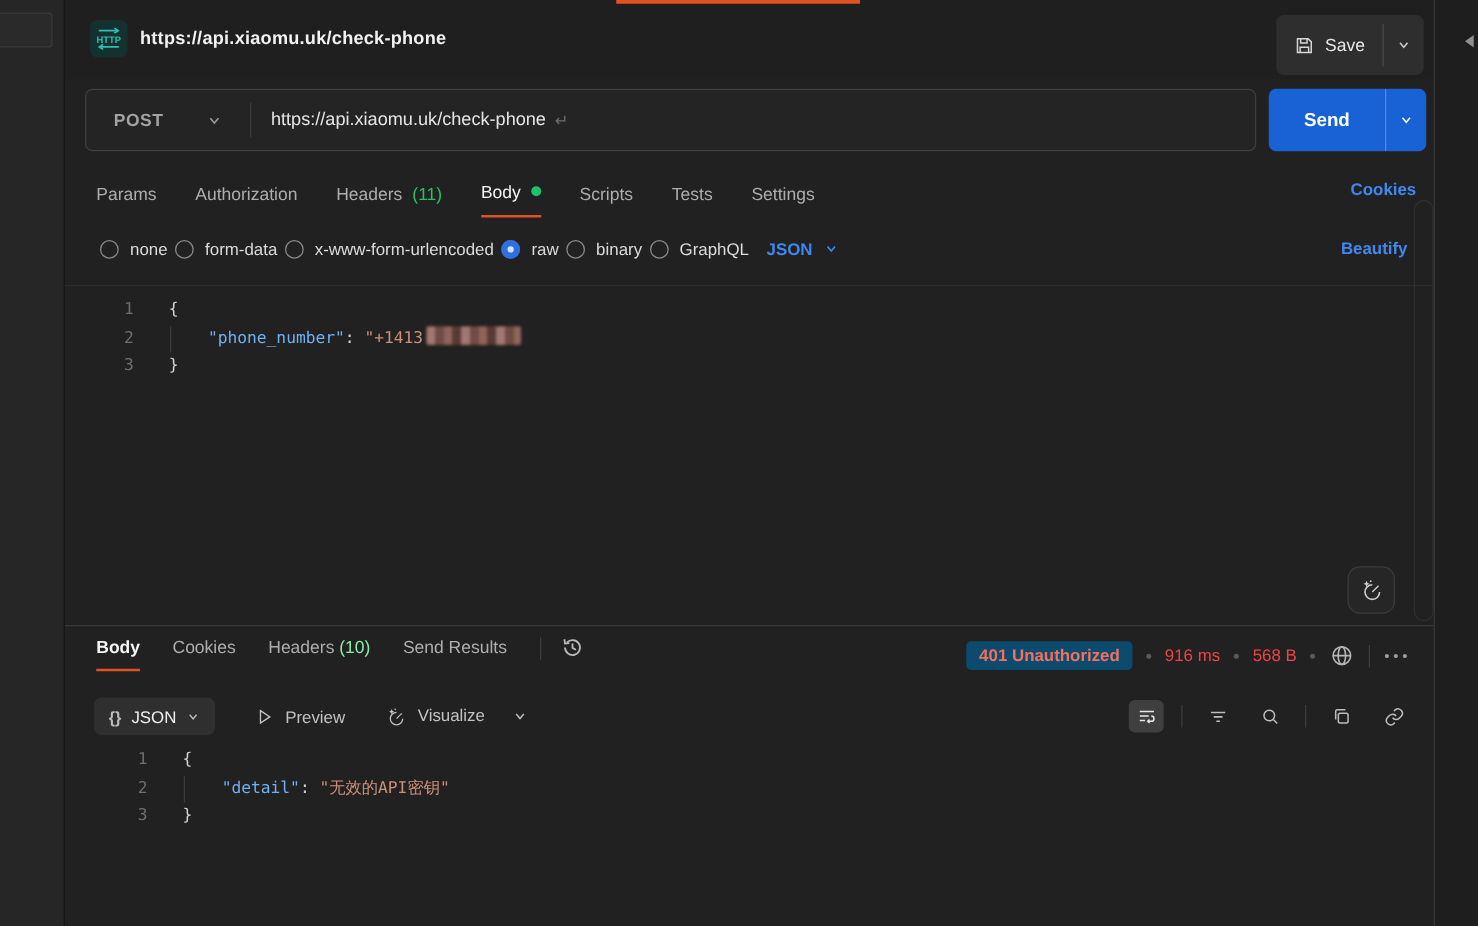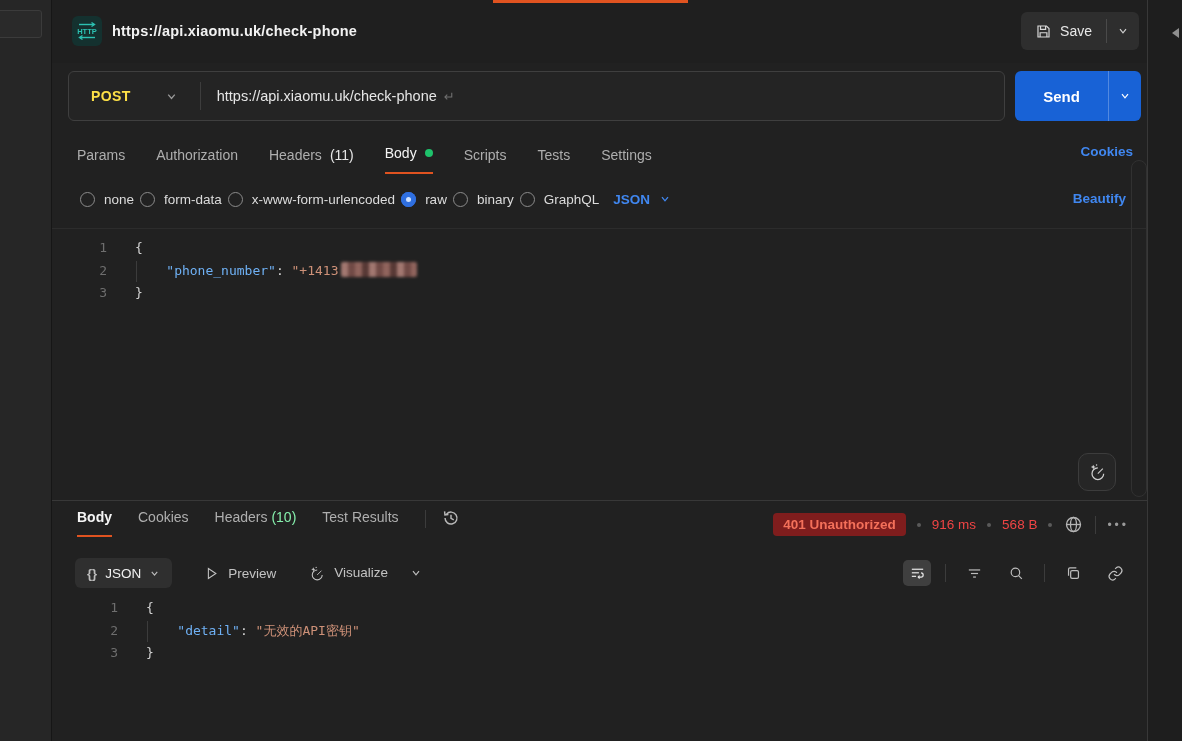--- a/index.html
+++ b/index.html
@@ -19,40 +19,40 @@
   .collapse-arrow { left:24px; top:28px; width:0; height:0; border-top:5px solid transparent; border-bottom:5px solid transparent; border-right:7px solid #8f8f8f; }
 
   
   .main { left:52px; top:0; width:1095px; height:741px; background:#212121; }
 
   
   .header { left:0; top:0; width:1095px; height:63px; background:#1f1f1f; }
   .tab-indicator { left:441px; top:0; width:195px; height:3px; background:#e05320; }
   .http-badge { left:20px; top:16px; width:30px; height:30px; background:#14312f; border-radius:6px; display:flex; align-items:center; justify-content:center; }
   .req-title { left:60px; top:23px; font-size:14.5px; font-weight:bold; color:#f2f2f2; letter-spacing:.2px; }
-  .save-group { right:8px; top:12px; height:38px; display:flex; align-items:stretch; background:#2e2e2e; border-radius:6px; overflow:hidden; }
+  .save-group { right:8px; top:12px; height:48px; display:flex; align-items:stretch; background:#2e2e2e; border-radius:6px; overflow:hidden; }
   .save-main { display:flex; align-items:center; gap:8px; padding:0 14px; color:#e8e8e8; font-size:14px; cursor:pointer; }
   .save-sep { width:1px; background:#4a4a4a; margin:7px 0; }
   .save-caret { width:32px; display:flex; align-items:center; justify-content:center; color:#cfcfcf; cursor:pointer; }
 
   
   .url-box { left:16px; top:71px; width:937px; height:50px; border:1px solid #3f3f3f; background:#242424; border-radius:6px; display:flex; align-items:center; }
   .method-btn { display:flex; align-items:center; gap:34px; padding:0 22px; height:100%; cursor:pointer; }
-  .method-label { color:#fde047; font-weight:bold; font-size:14px; letter-spacing:.4px; }
+  .method-label { color:#a3a3a3; font-weight:bold; font-size:14px; letter-spacing:.4px; }
   .url-vsep { width:1px; height:28px; background:#3d3d3d; }
   .url-text { padding-left:16px; font-size:14.5px; color:#e6e6e6; display:flex; align-items:center; gap:7px; flex:1; }
   .return-glyph { color:#6f6f6f; font-size:13px; }
   .send-group { left:963px; top:71px; width:126px; height:50px; display:flex; background:#1862d6; border-radius:6px; overflow:hidden; }
   .send-main { flex:1; display:flex; align-items:center; justify-content:center; color:#fff; font-weight:bold; font-size:15px; cursor:pointer; }
   .send-caret { width:33px; border-left:1px solid rgba(255,255,255,.25); display:flex; align-items:center; justify-content:center; color:#fff; cursor:pointer; }
 
   
   .tabs-row { left:0px; top:132px; width:1095px; height:42px; display:flex; align-items:flex-end; padding:8px 0 0 25px; }
   .rtab { font-size:14px; color:#aeaeae; margin-right:31px; padding-bottom:11px; cursor:pointer; display:flex; align-items:center; gap:8px; white-space:nowrap; }
-  .rtab .count { color:#e5e5e5; }
+  .rtab .count { color:#22c55e; }
   .rtab.active { color:#f5f5f5; border-bottom:2px solid #e05320; }
   .green-dot { width:8px; height:8px; border-radius:50%; background:#1ec26b; display:inline-block; }
   .cookies-link { right:14px; top:144px; color:#4087f0; font-weight:bold; font-size:13.5px; cursor:pointer; }
 
   
   .radio-row { left:0; top:180px; width:1095px; height:38px; display:flex; align-items:center; padding-left:28px; gap:6px; }
   .radio-opt { display:flex; align-items:center; gap:9px; cursor:pointer; }
   .radio-circle { width:15px; height:15px; border-radius:50%; border:1.5px solid #8b8b8b; background:transparent; }
   .radio-opt.selected .radio-circle { border:none; background:#2f6fe0; box-shadow:inset 0 0 0 3px #2f6fe0; position:relative; }
   .radio-opt.selected .radio-circle::after { content:""; position:absolute; left:5px; top:5px; width:5px; height:5px; border-radius:50%; background:#cfe2ff; }
@@ -83,21 +83,21 @@
 
   
   .response { left:0; top:500px; width:1095px; height:241px; border-top:1px solid #383838; }
   .resp-tabs { position:absolute; left:25px; top:8px; display:flex; align-items:flex-start; }
   .resp-tab { font-size:14px; color:#aeaeae; margin-right:26px; padding-bottom:10px; cursor:pointer; white-space:nowrap; }
   .resp-tab.active { color:#f5f5f5; border-bottom:2px solid #e05320; font-weight:bold; }
   .resp-tab .count { color:#86efac; }
   .vdiv { width:1px; height:18px; background:#3c3c3c; margin:1px 14px 0 0; }
   .history-btn { margin-top:-2px; color:#b9b9b9; cursor:pointer; }
   .resp-meta { position:absolute; right:18px; top:12px; display:flex; align-items:center; gap:11px; }
-  .status-badge { background:#7f1d1d; color:#f4705a; font-size:13.5px; font-weight:bold; padding:4px 10px; border-radius:4px; cursor:pointer; }
+  .status-badge { background:#0c4a6e; color:#f4705a; font-size:13.5px; font-weight:bold; padding:4px 10px; border-radius:4px; cursor:pointer; }
   .meta-dot { width:4px; height:4px; border-radius:50%; background:#5a5a5a; }
   .meta-txt { color:#ef4444; font-size:13.5px; }
   .meta-icon { color:#b5b5b5; cursor:pointer; display:flex; }
   .more-dots { color:#9a9a9a; font-size:12px; letter-spacing:3px; cursor:pointer; }
 
   .resp-toolbar { position:absolute; left:23px; top:56px; right:18px; height:32px; display:flex; align-items:center; }
   .json-btn { display:flex; align-items:center; gap:8px; background:#2f2f2f; border-radius:6px; height:30px; padding:0 12px; cursor:pointer; }
   .json-btn .braces { color:#bdbdbd; font-size:13px; font-weight:bold; }
   .json-btn .lbl { color:#f0f0f0; font-size:13.5px; }
   .tool-item { display:flex; align-items:flex-start; gap:9px; color:#c3c3c3; font-size:13.5px; margin-left:32px; cursor:pointer; }
@@ -265,21 +265,21 @@
         <circle cx="11.5" cy="3.5" r="0.9" fill="#cfcfcf" stroke="none"></circle>
       </svg>
     </span>
   </div>
 
   <div class="abs response">
     <div class="resp-tabs">
       <div class="resp-tab active"><span>Body</span></div>
       <div class="resp-tab"><span>Cookies</span></div>
       <div class="resp-tab"><span>Headers</span> <span class="count">(10)</span></div>
-      <div class="resp-tab"><span>Test Results</span></div>
+      <div class="resp-tab"><span>Send Results</span></div>
       <div class="vdiv"></div>
       <div class="history-btn">
         <svg width="22" height="22" viewBox="0 0 24 24" fill="none" stroke="#b9b9b9" stroke-width="1.6">
           <path d="M5.5 12 a6.5 6.5 0 1 0 1.6 -4.2"></path>
           <polyline points="5,4.8 5.4,8.6 9.2,8.2"></polyline>
           <polyline points="12,8.5 12,12.3 15,14"></polyline>
         </svg>
       </div>
     </div>
     <div class="resp-meta">

